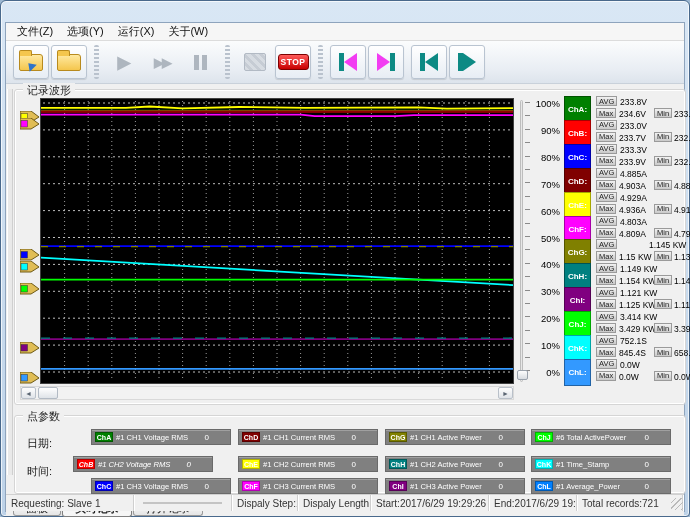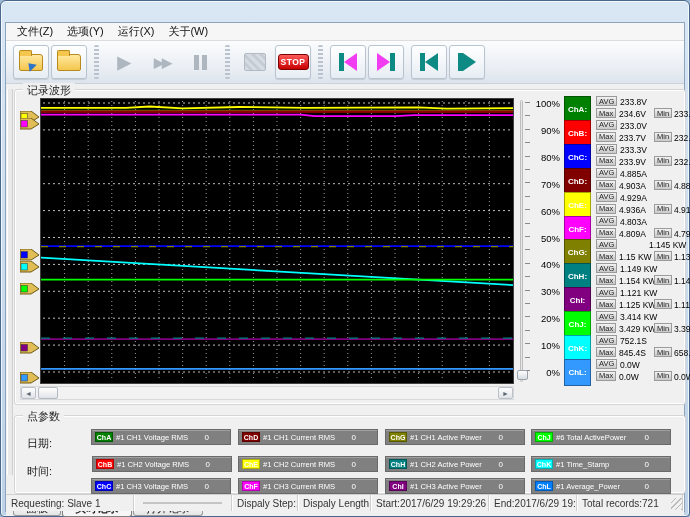--- a/index.html
+++ b/index.html
@@ -409,21 +409,21 @@
     <div class="groupbox" style="left:8px;top:392px;width:672px;height:79px;">
       <div class="gb-label">点参数</div>
       <div class="param-label" style="left:12px;top:20px;">日期:</div>
       <div class="param-label" style="left:12px;top:48px;">时间:</div>
       <div id="paramCells">
           <div class="param-cell" style="left: 76px; top: 13px;">
             <span class="ch-badge2" style="background:#008000">ChA</span>
             <span class="p-label">#1 CH1 Voltage RMS</span>
             <span class="p-value">0</span>
           </div>
-          <div class="param-cell" style="left: 77px; top: 40px;">
+          <div class="param-cell" style="left: 58px; top: 40px; font-style: italic;">
             <span class="ch-badge2" style="background:#ff0000">ChB</span>
             <span class="p-label">#1 CH2 Voltage RMS</span>
             <span class="p-value">0</span>
           </div>
           <div class="param-cell" style="left: 76px; top: 62px;">
             <span class="ch-badge2" style="background:#0000ff">ChC</span>
             <span class="p-label">#1 CH3 Voltage RMS</span>
             <span class="p-value">0</span>
           </div>
           <div class="param-cell" style="left: 223px; top: 13px;">

